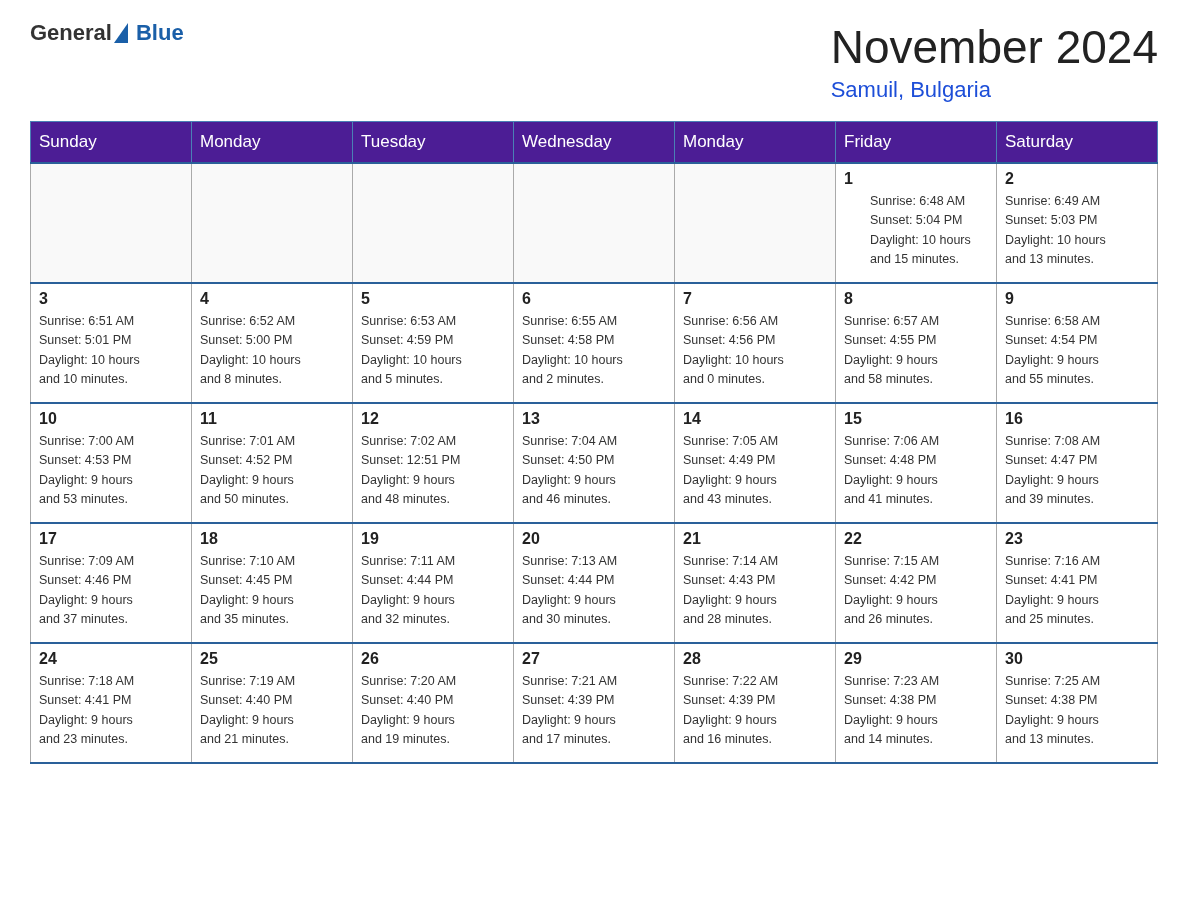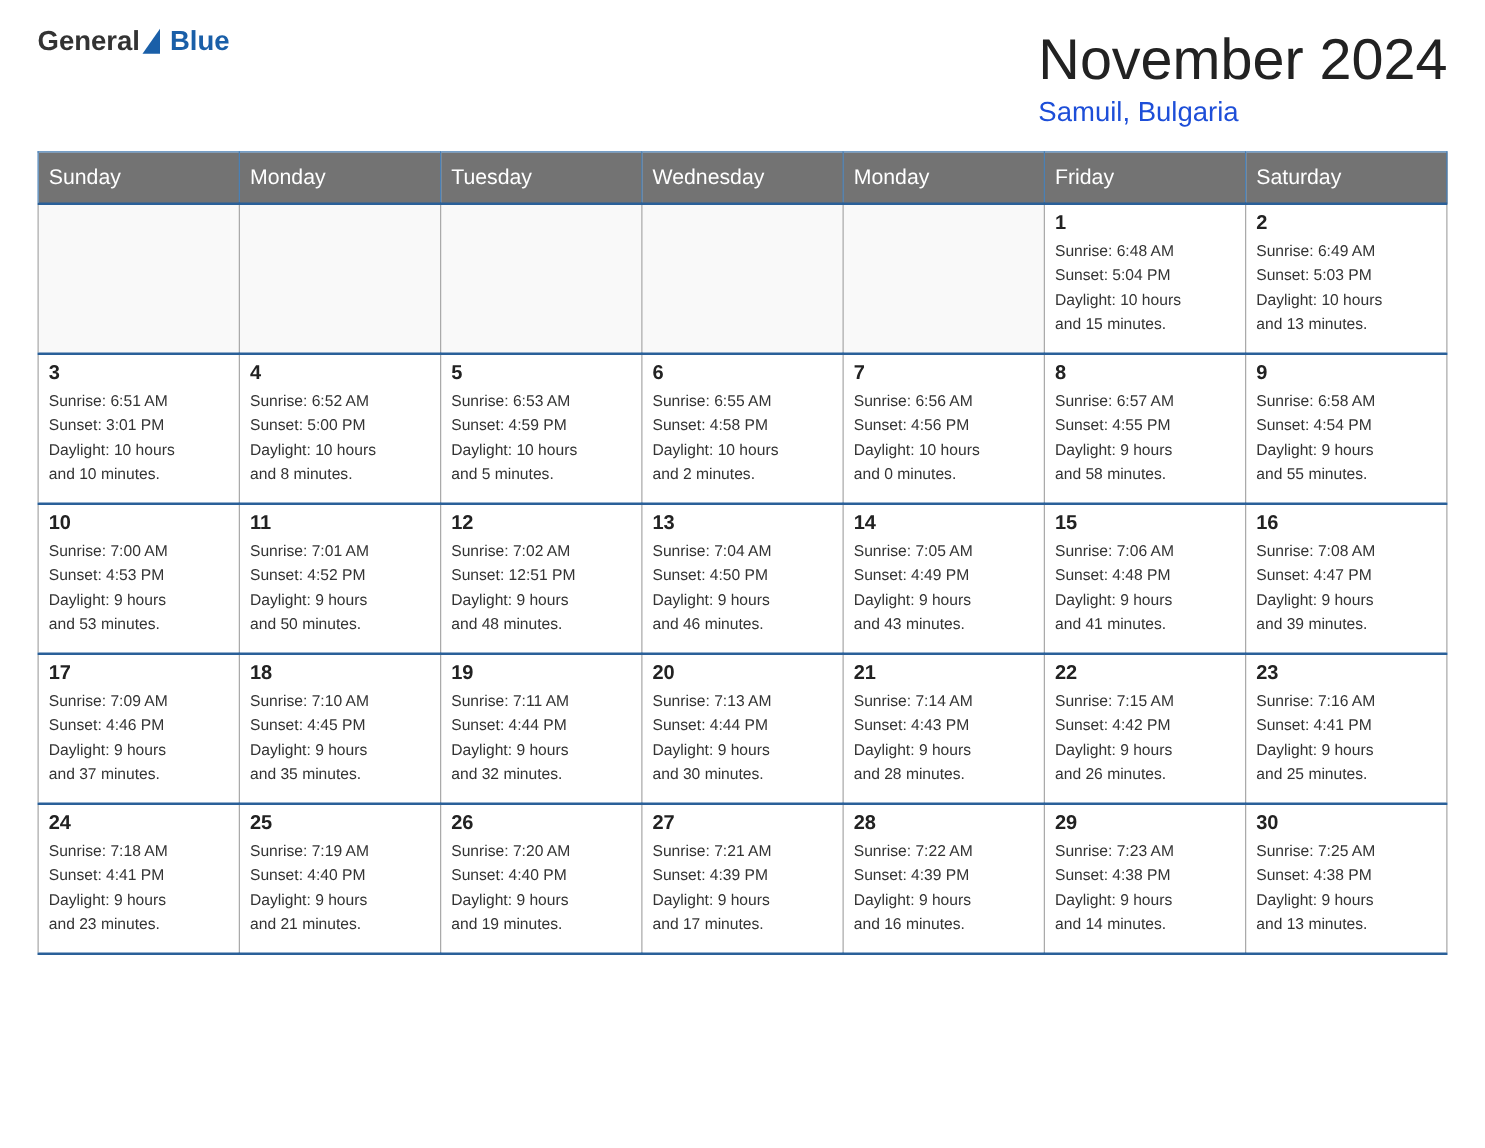--- a/index.html
+++ b/index.html
@@ -52,21 +52,21 @@
       font-size: 22px;
       color: #1d4ed8;
       margin-top: 3px;
     }
     .calendar {
       width: 100%;
       border-collapse: collapse;
       border: 1.5px solid #666;
     }
     .calendar th {
-      background-color: #737373;
+      background-color: #4c1d95;
       color: #fff;
       font-size: 17px;
       font-weight: normal;
       padding: 10px 8px;
       text-align: left;
       border: 1px solid #4a80b5;
     }
     .calendar td {
       vertical-align: top;
       padding: 6px 8px;
@@ -127,38 +127,38 @@
   </thead>
   <tbody id="calendar-body">
   <tr>
         <td class="empty-cell"></td>
         <td class="empty-cell"></td>
         <td class="empty-cell"></td>
         <td class="empty-cell"></td>
         <td class="empty-cell"></td>
         <td>
           <span class="day-num">1</span>
-          <div class="day-info" style="white-space: pre-line;">Sunrise: 6:48 AM
+          <div class="day-info" style="white-space: pre-line; margin-left: 26px;">Sunrise: 6:48 AM
 Sunset: 5:04 PM
 Daylight: 10 hours
 and 15 minutes.</div>
         </td>
         <td>
           <span class="day-num">2</span>
           <div class="day-info" style="white-space: pre-line;">Sunrise: 6:49 AM
 Sunset: 5:03 PM
 Daylight: 10 hours
 and 13 minutes.</div>
         </td>
       </tr>
       <tr>
         <td>
           <span class="day-num">3</span>
           <div class="day-info" style="white-space: pre-line;">Sunrise: 6:51 AM
-Sunset: 3:01 PM
+Sunset: 5:01 PM
 Daylight: 10 hours
 and 10 minutes.</div>
         </td>
         <td>
           <span class="day-num">4</span>
           <div class="day-info" style="white-space: pre-line;">Sunrise: 6:52 AM
 Sunset: 5:00 PM
 Daylight: 10 hours
 and 8 minutes.</div>
         </td>

